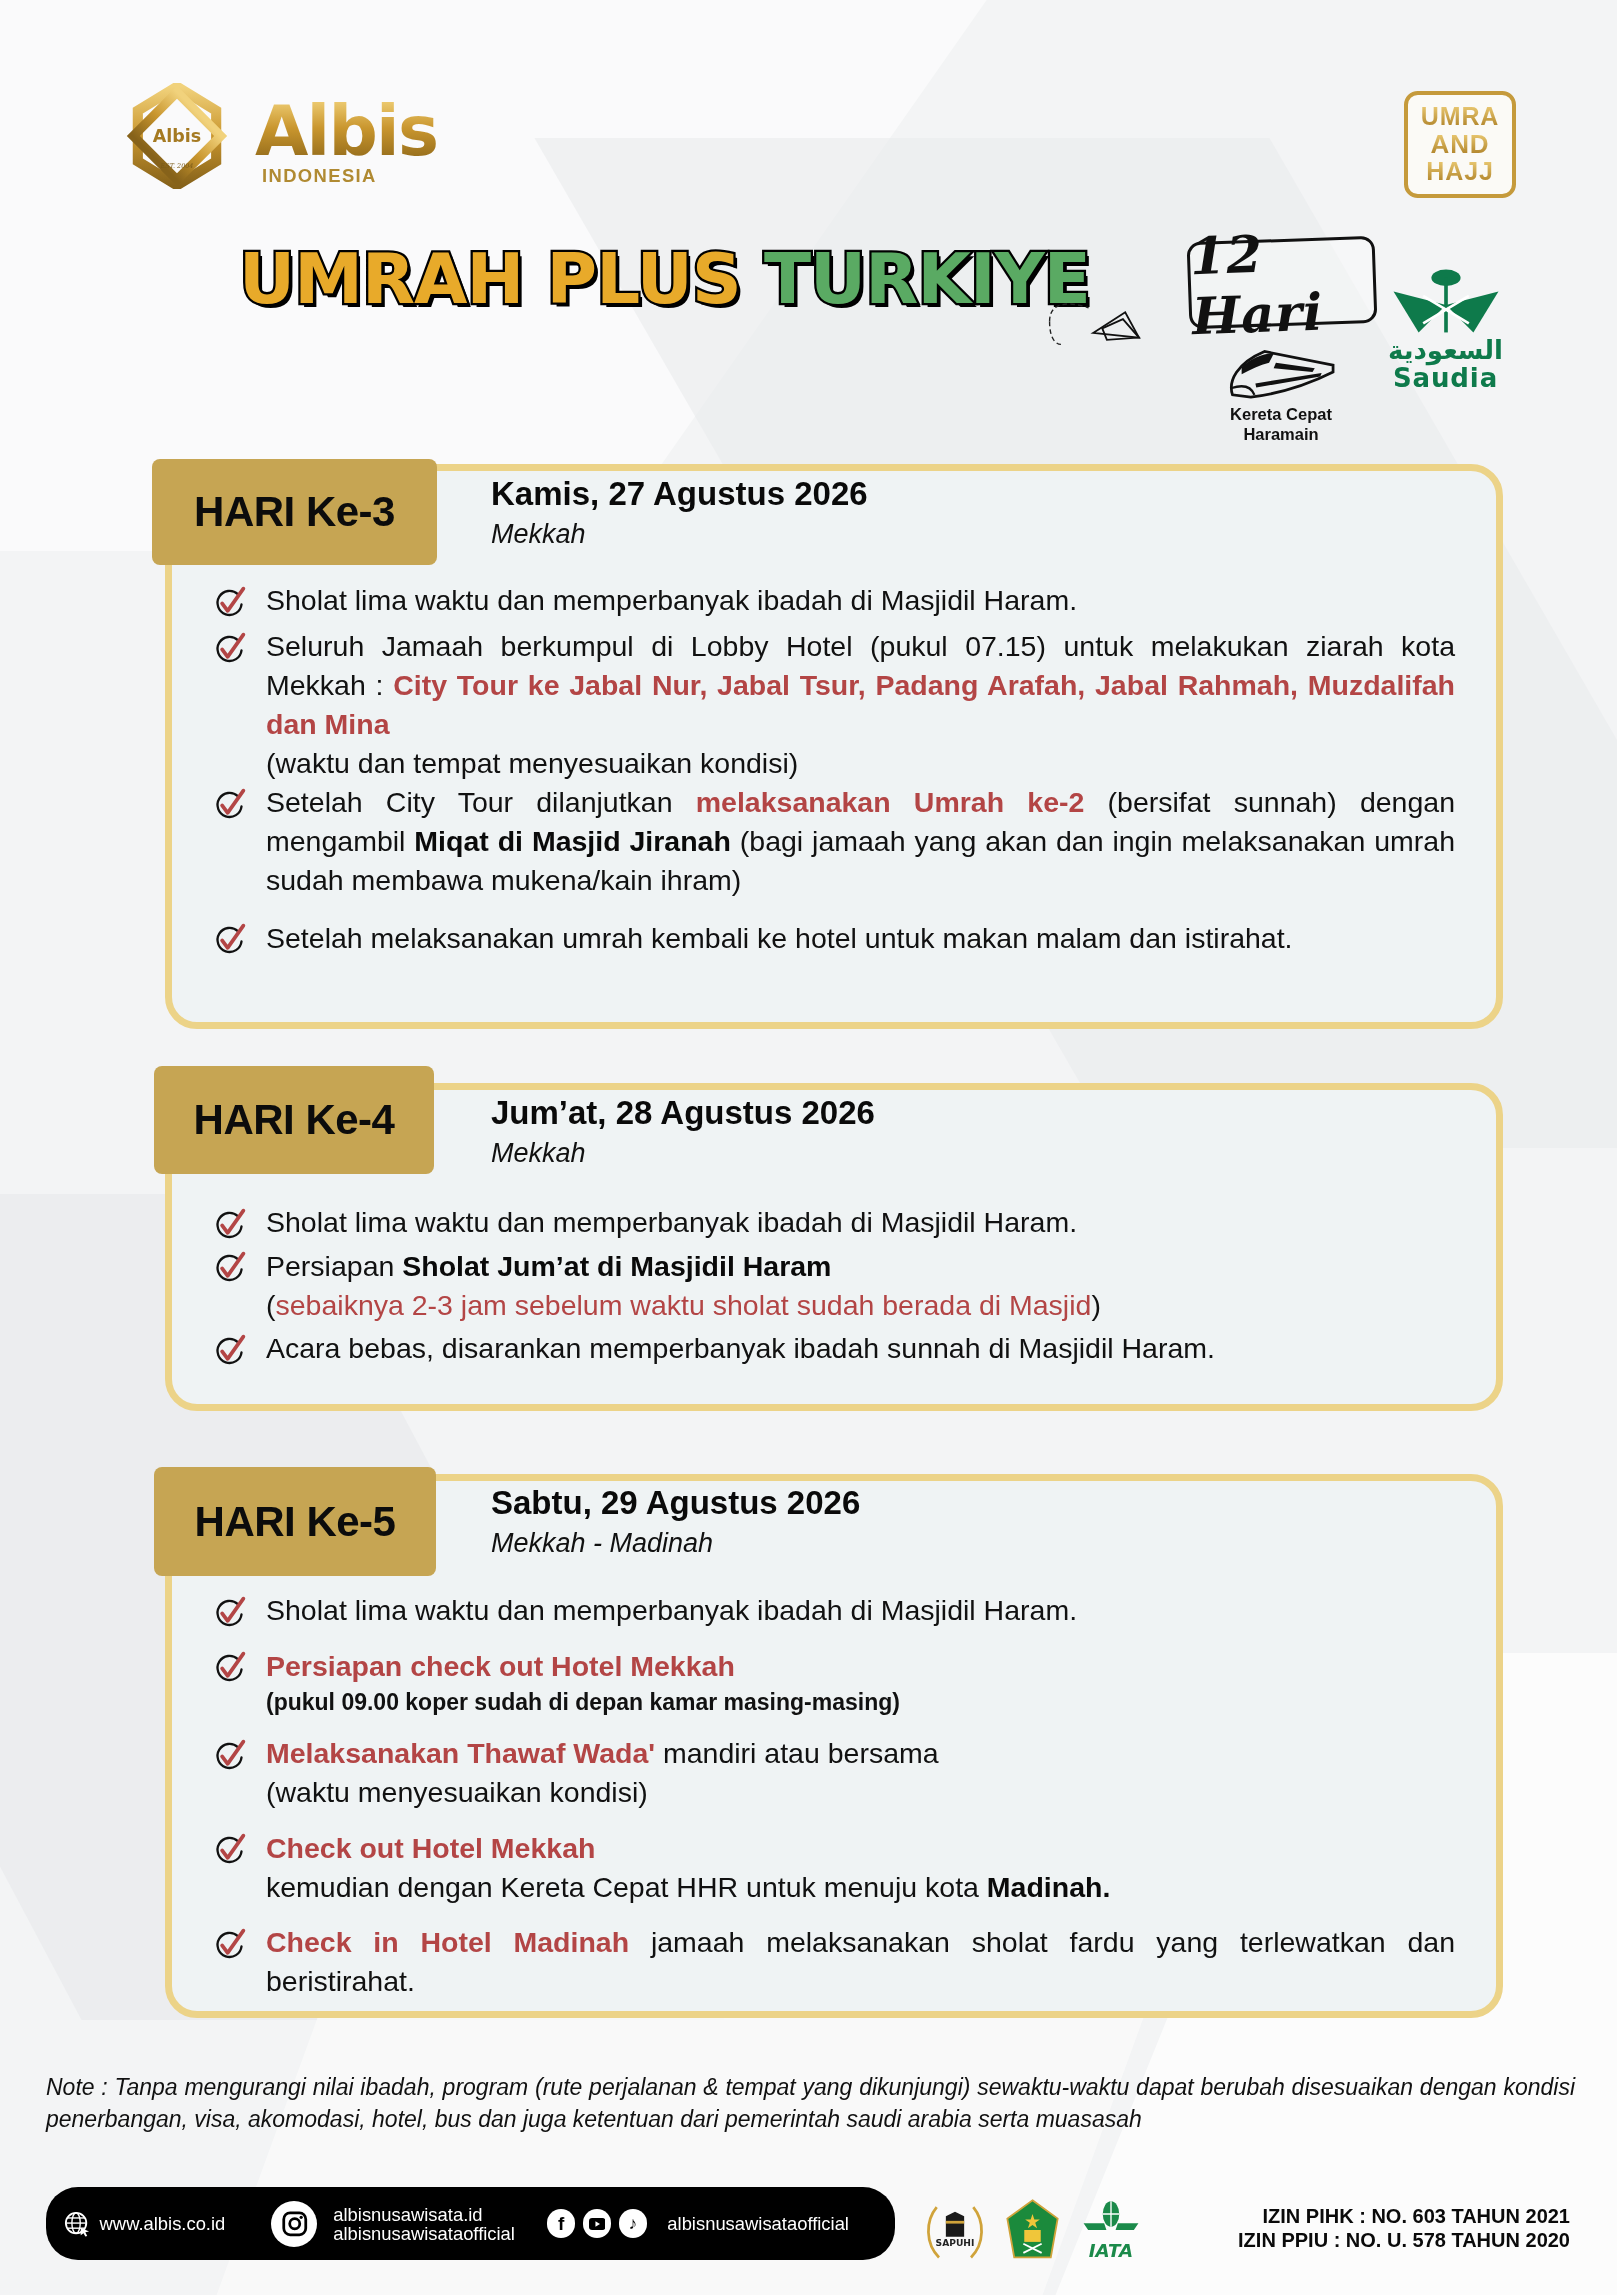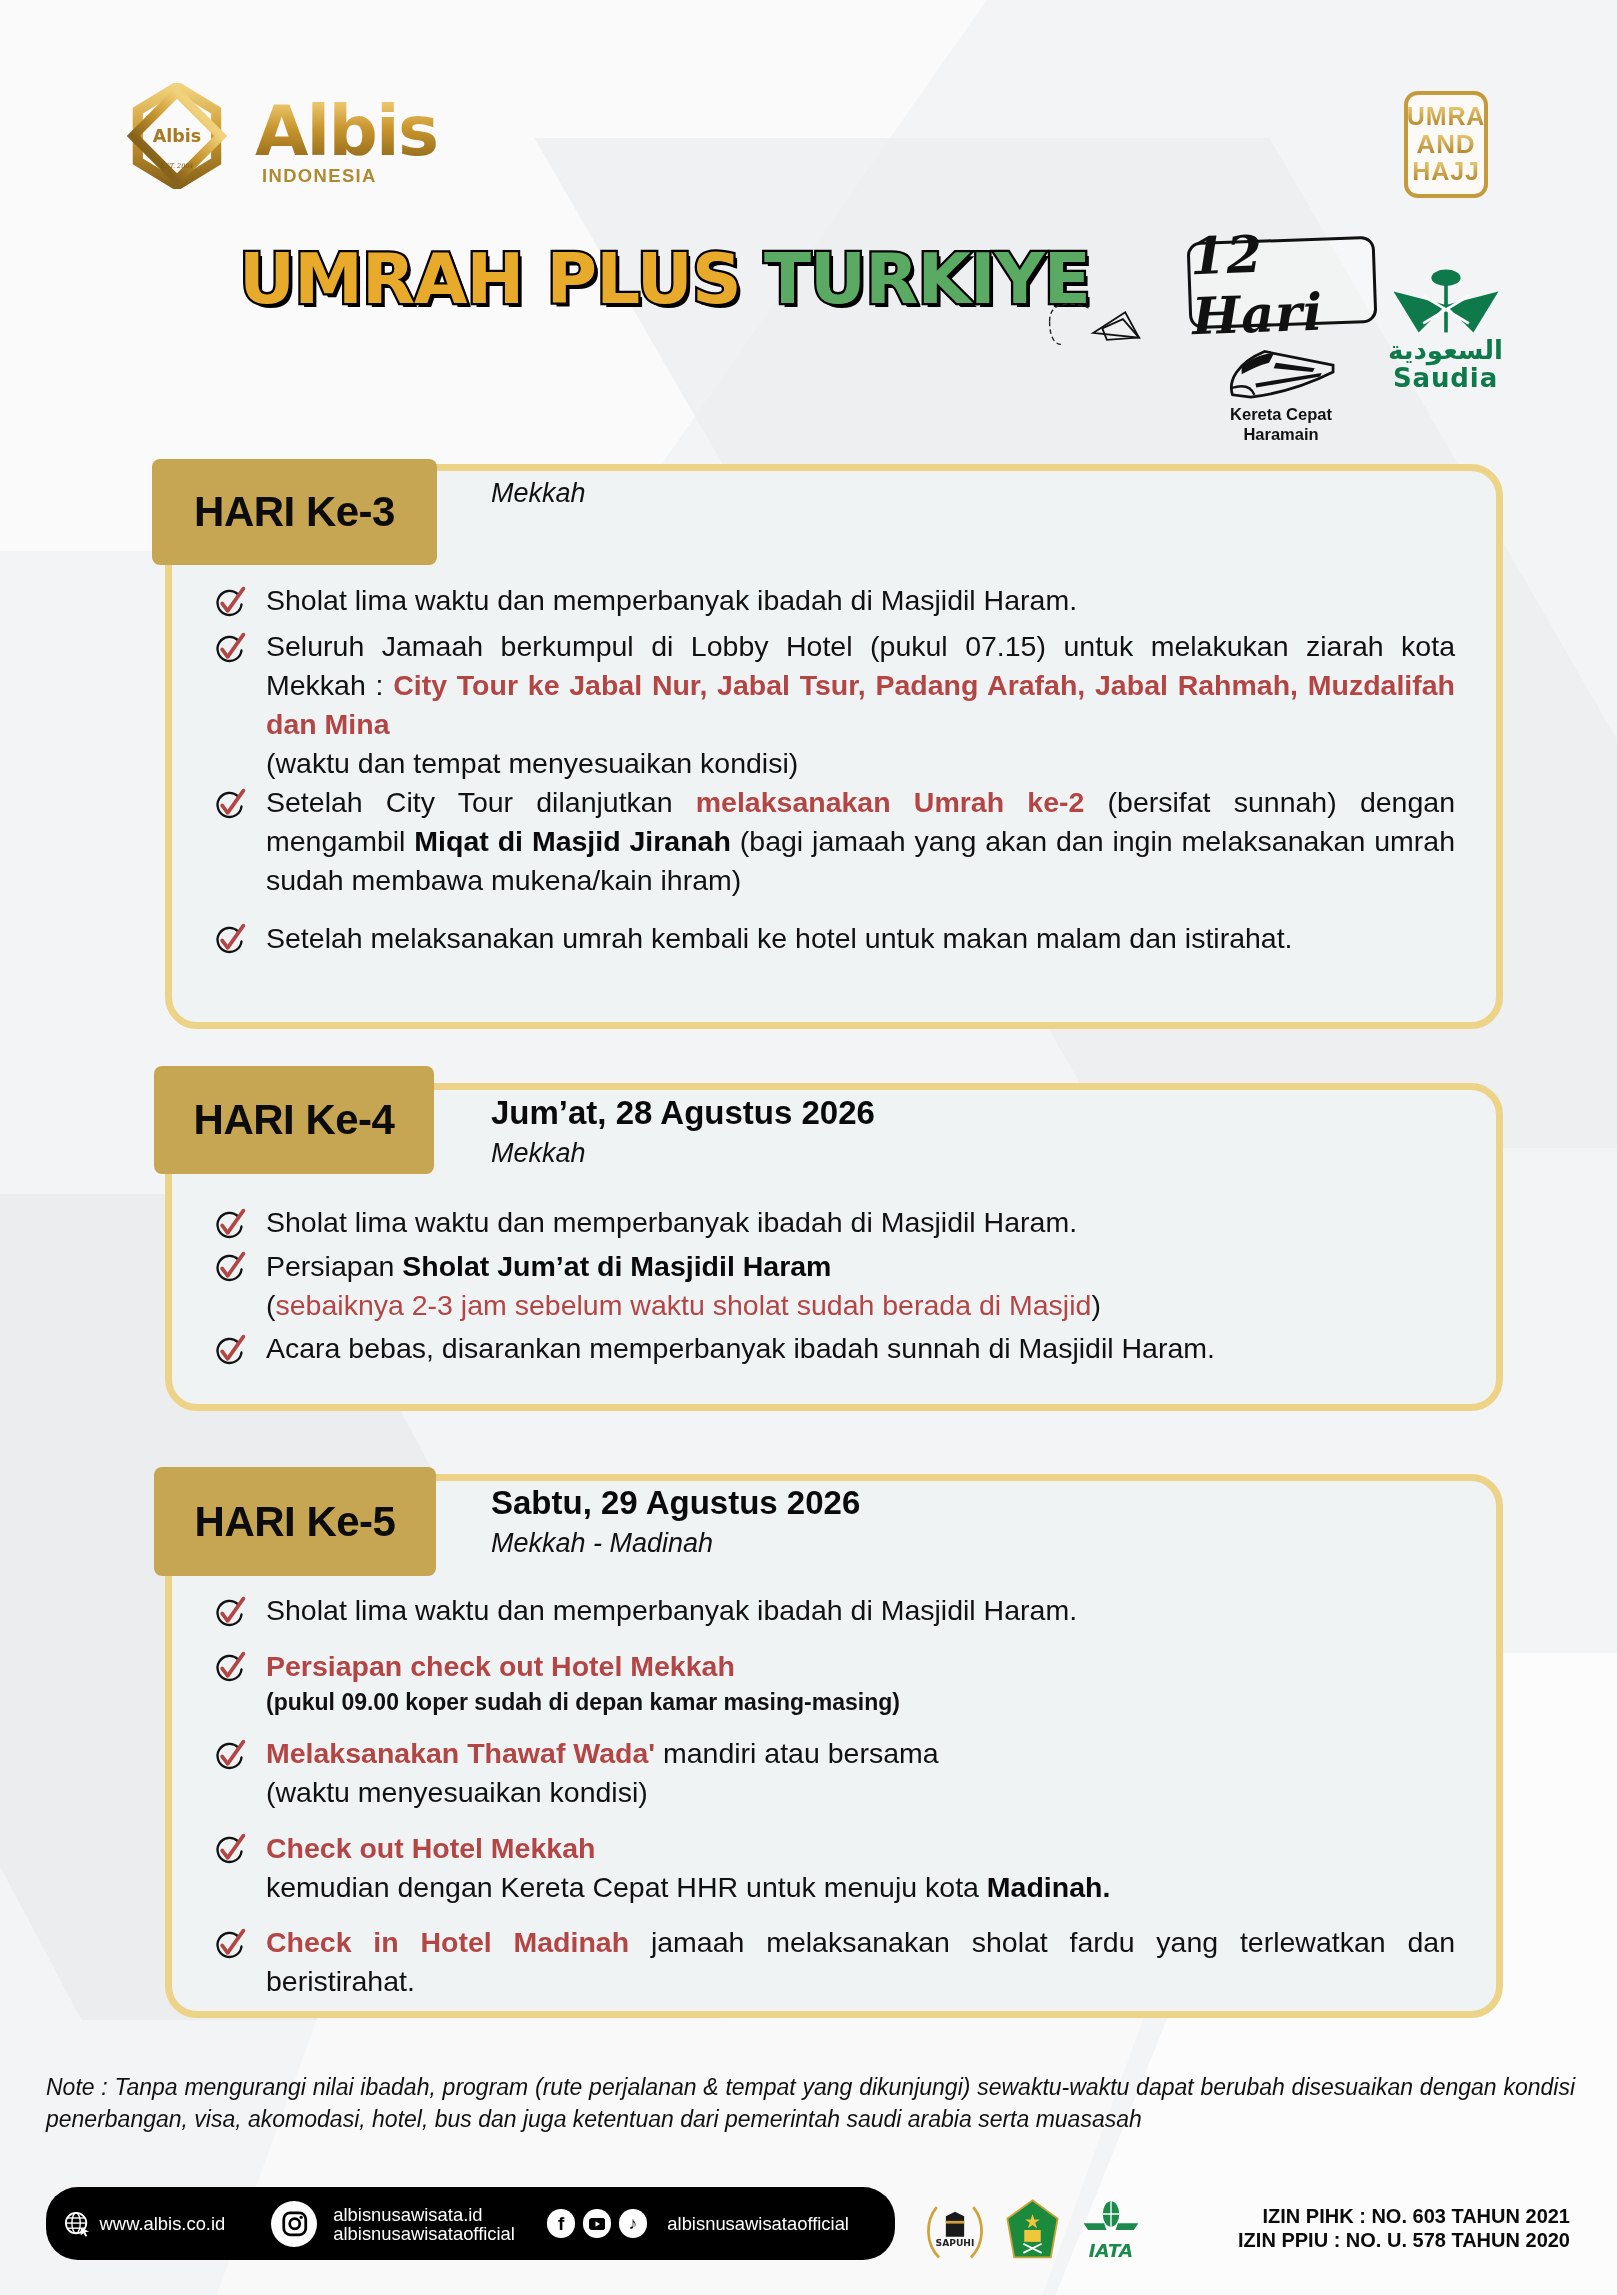--- a/index.html
+++ b/index.html
@@ -20,21 +20,21 @@
   .abs { position:absolute; z-index:2; }
 
   
   .albis-logo { left:124px; top:83px; width:298px; height:110px; }
   .albis-mark { position:absolute; left:0; top:0; width:106px; height:106px; }
   .albis-word { position:absolute; left:131px; top:13.8px; font-family:"DejaVu Sans",sans-serif; font-weight:bold; font-size:69px; line-height:69px; letter-spacing:-1.8px;
     background:linear-gradient(180deg,#f2d27a 0%,#c9962e 45%,#8a6418 100%); -webkit-background-clip:text; background-clip:text; color:transparent; }
   .albis-sub { position:absolute; left:138px; top:82px; font-weight:bold; font-size:18.4px; letter-spacing:1.4px; color:#b08a32; }
 
   
-  .umra-logo { left:1404px; top:91px; width:84px; height:107px; border:4.1px solid #c59a3b; border-radius:13.8px; box-sizing:border-box; background:#fbfaf6;
+  .umra-logo { left:1404px; top:91px; width:112px; height:107px; border:4.1px solid #c59a3b; border-radius:13.8px; box-sizing:border-box; background:#fbfaf6;
     display:flex; flex-direction:column; align-items:center; justify-content:center; }
   .umra-logo span { display:block; font-weight:bold; font-size:25px; line-height:27.5px; letter-spacing:0.9px;
     background:linear-gradient(180deg,#f1d17a,#a6781e); -webkit-background-clip:text; background-clip:text; color:transparent; }
   .umra-logo .mid { font-size:26px; }
 
   
   .title { left:239px; top:239px; width:826px; }
   .title-line { display:block; font-family:"DejaVu Sans",sans-serif; font-weight:bold; font-size:69px; line-height:80px; letter-spacing:-0.9px;
     color:#e8aa2a; -webkit-text-stroke:4.6px #000; paint-order:stroke fill; text-shadow:3.7px 3.7px 0 #000; white-space:nowrap; }
   .title-line .green { color:#5aaa63; }
@@ -187,20 +187,21 @@
   </svg>
   <div class="ar">السعودية</div>
   <div class="en">Saudia</div>
 </div>
 
 <div class="card card1"></div>
 <div class="badge badge1">
     <span>HARI Ke-3</span>
   </div>
 <div class="card-head head1">
+  <div class="card-date">Kamis, 27 Agustus 2026</div>
   <div class="card-city">Mekkah</div>
 </div>
 <div class="items items1">
     <div class="item"><span class="chk"><svg viewBox="0 0 80 80">
           <path d="M58 22 A 26 26 0 1 0 66 44" fill="none" stroke="#111" stroke-width="5" stroke-linecap="round"></path>
           <path d="M24 42 L 36 58 L 70 10" fill="none" stroke="#b34545" stroke-width="8" stroke-linecap="round" stroke-linejoin="round"></path>
         </svg></span><span>Sholat lima waktu dan memperbanyak ibadah di Masjidil Haram.</span></div>
     <div class="item"><span class="chk"><svg viewBox="0 0 80 80">
           <path d="M58 22 A 26 26 0 1 0 66 44" fill="none" stroke="#111" stroke-width="5" stroke-linecap="round"></path>
           <path d="M24 42 L 36 58 L 70 10" fill="none" stroke="#b34545" stroke-width="8" stroke-linecap="round" stroke-linejoin="round"></path>

